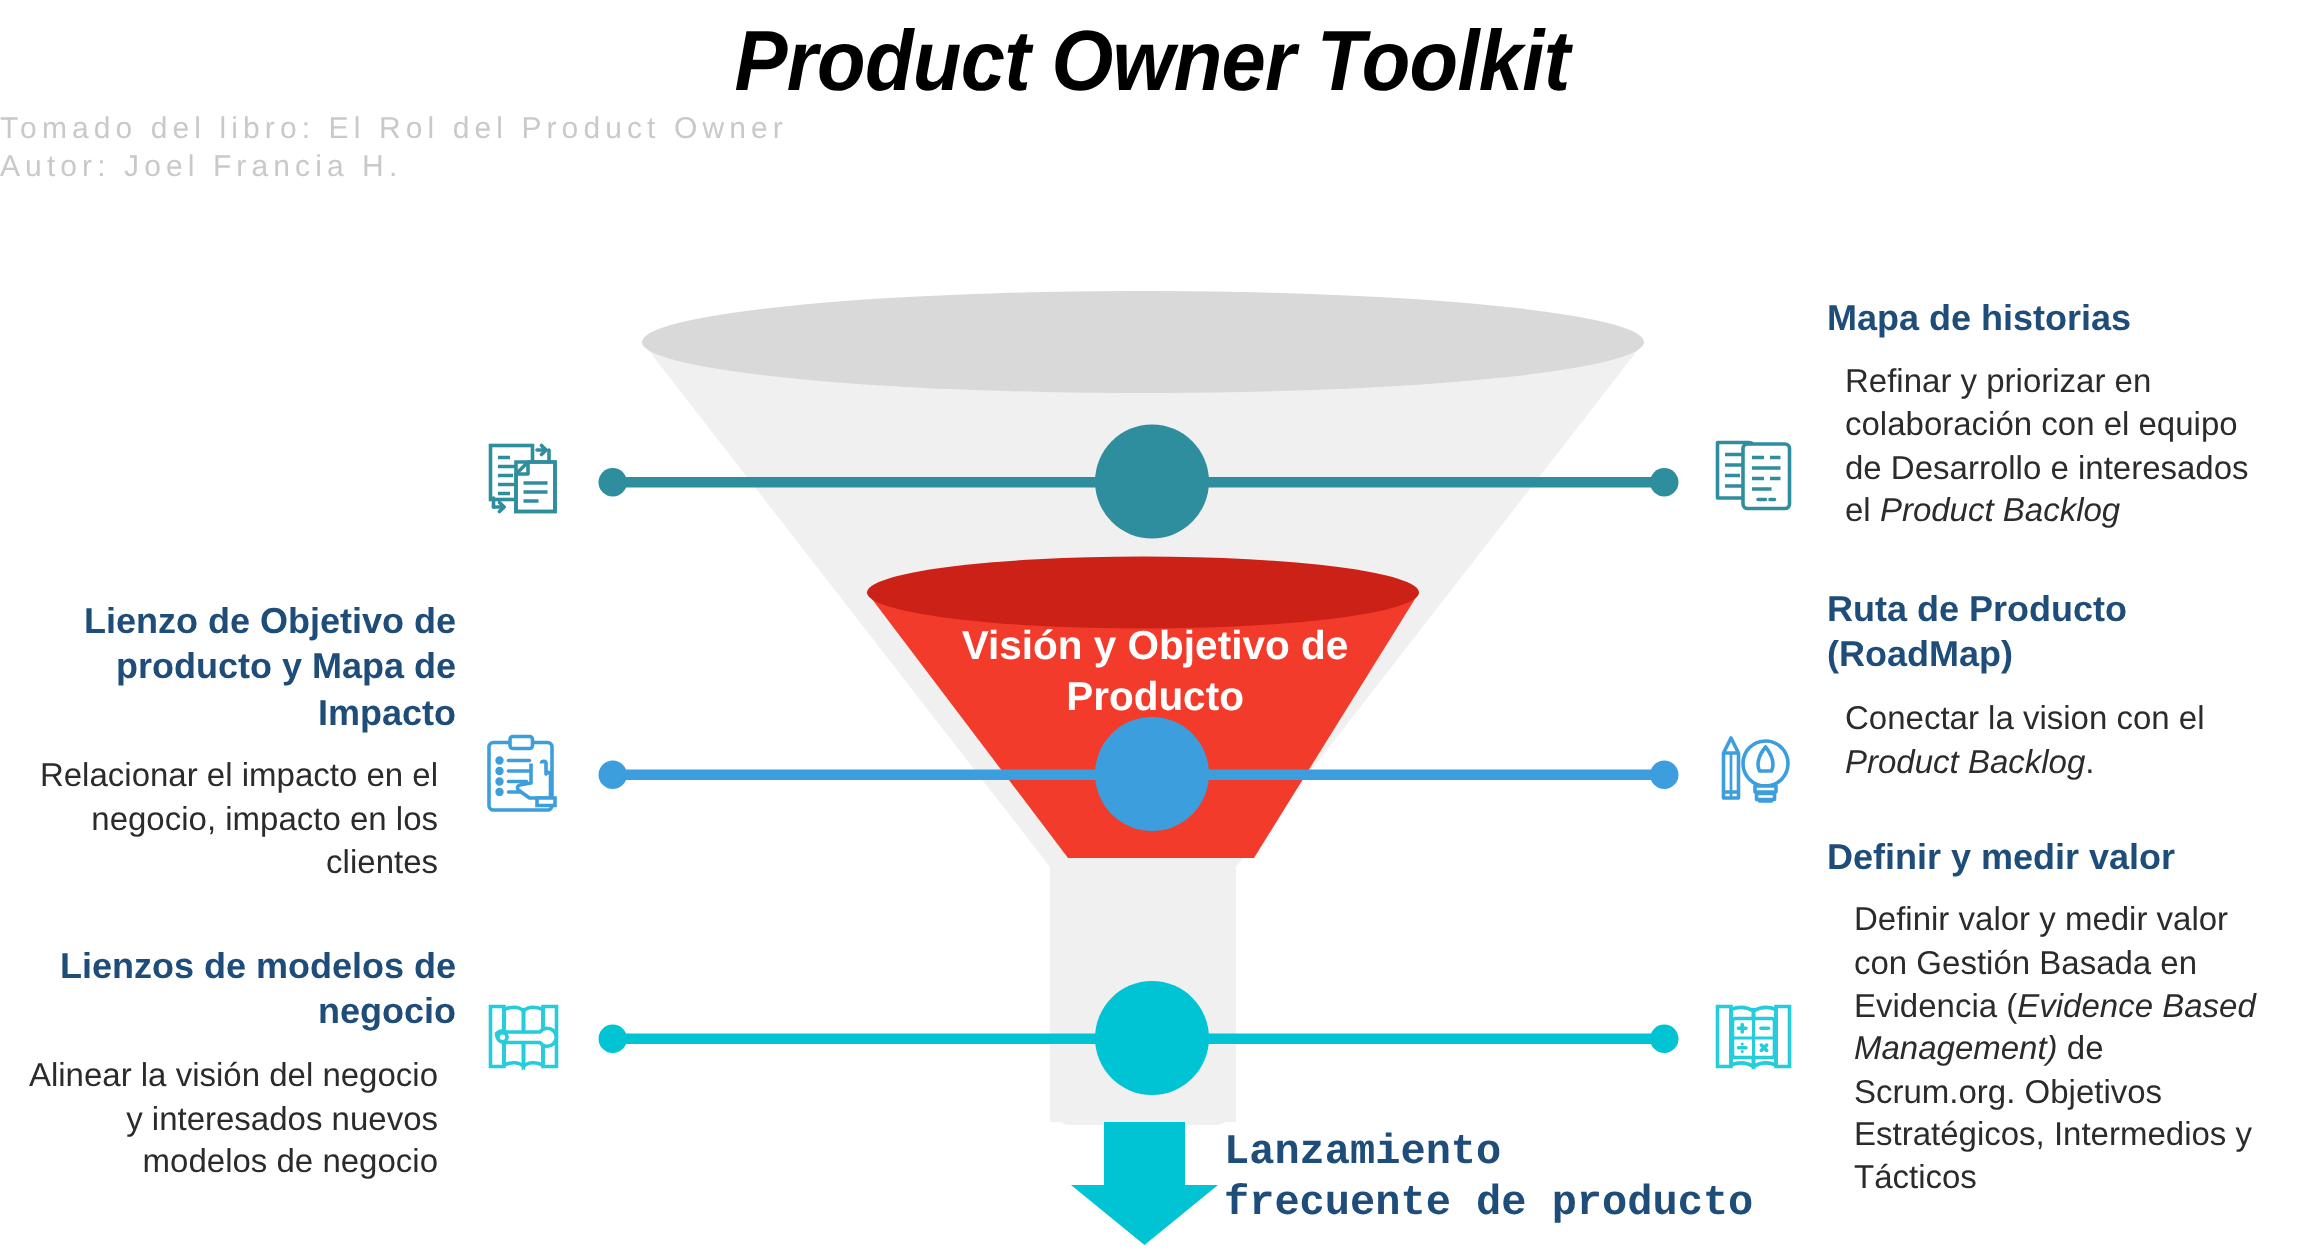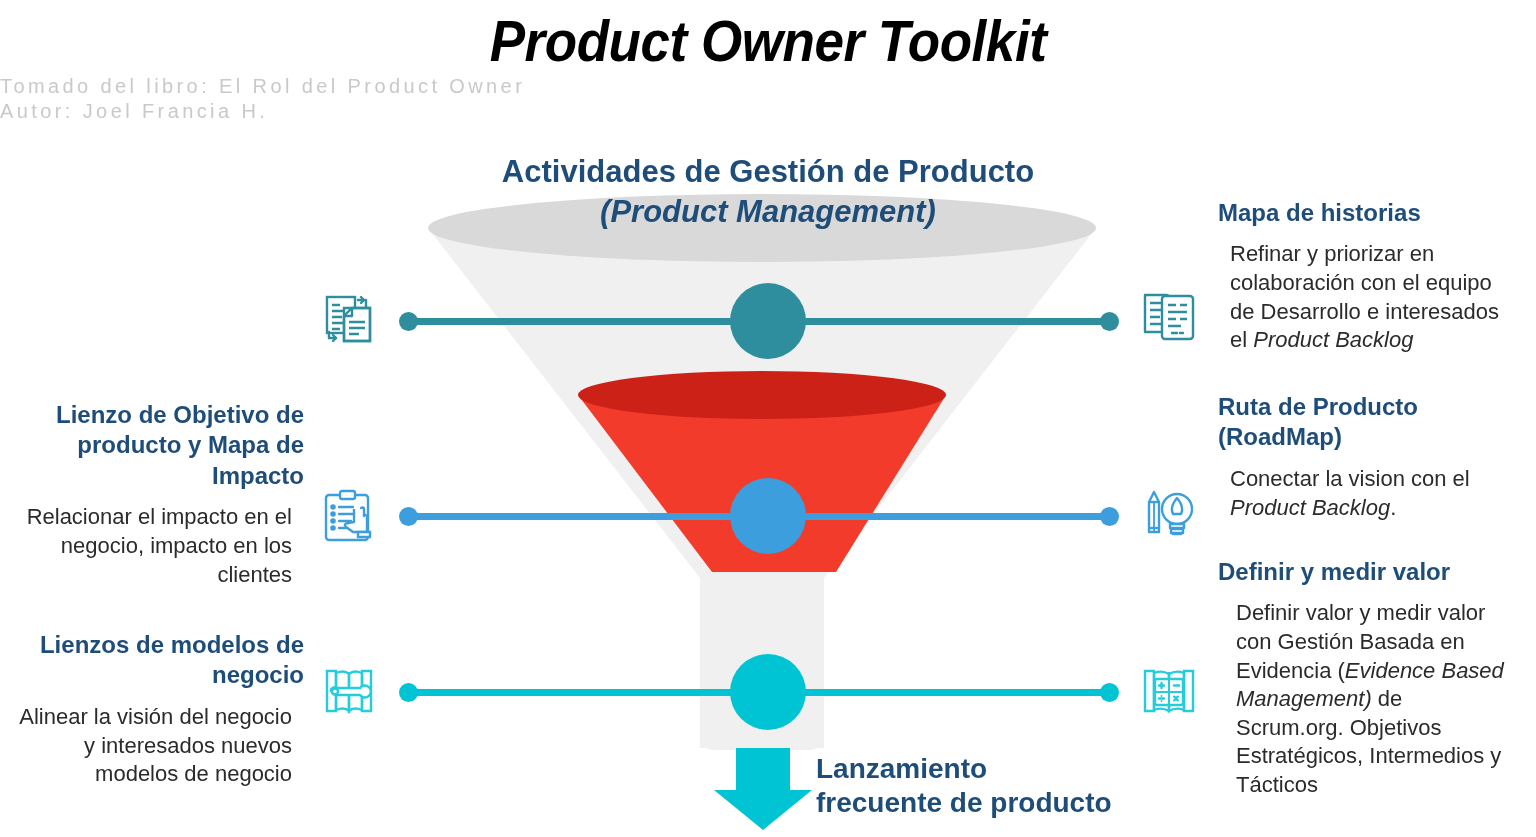--- a/index.html
+++ b/index.html
@@ -101,55 +101,55 @@
     position:absolute; left:585px; width:370px; top:414px;
     text-align:center; color:#ffffff;
     font-size:27px; font-weight:bold; line-height:1.25;
     z-index:36;
   }
 
   
   .launch-label{
     position:absolute; left:816px; top:752px; width:400px;
     font-size:28px; font-weight:bold; line-height:1.22;
-    color:#1f4d7a; z-index:36;
+    color:#1f4d7a; z-index:36;font-family:Liberation Mono, monospace;
   }
 </style>
 </head>
 <body>
 
 <div id="stage">
 
   <div class="title">Product Owner Toolkit</div>
   <div class="subtitle">
     <div>Tomado del libro: El Rol del Product Owner</div>
     <div>Autor: Joel Francia H.</div>
   </div>
 
-  <div class="section-head">
-    <div>Actividades de Gestión de Producto</div>
-    <div class="it">(Product Management)</div>
-  </div>
 
   <div class="funnel-wrap">
     <svg width="1536" height="837" viewBox="0 0 1536 837" xmlns="http://www.w3.org/2000/svg">
 
       <path d="M 428 228 L 1096 228 L 824 578 L 824 748 L 700 748 L 700 578 Z" fill="#f0f0f0"></path>
 
       <rect x="700" y="690" width="124" height="60" rx="14" fill="#f0f0f0"></rect>
 
       <ellipse cx="762" cy="228" rx="334" ry="34" fill="#d9d9d9"></ellipse>
 
       <path d="M 578 395 L 946 395 L 836 572 L 712 572 Z" fill="#f23b2b"></path>
       <ellipse cx="762" cy="395" rx="184" ry="24" fill="#cc2117"></ellipse>
 
       <path d="M 736 748 L 790 748 L 790 790 L 812 790 L 763 830 L 714 790 L 736 790 Z" fill="#00c4d4"></path>
     </svg>
   </div>
 
+  <div class="funnel-label">
+    <div>Visión y Objetivo de</div>
+    <div>Producto</div>
+  </div>
 
   <div class="row" id="row1">
     <div class="line line-l" style="background:#2f8e9e"></div>
     <div class="line line-r" style="background:#2f8e9e"></div>
     <div class="dot-sm dot-l" style="background:#2f8e9e"></div>
     <div class="dot-sm dot-r" style="background:#2f8e9e"></div>
     <div class="hub" style="background:#2f8e9e"></div>
   </div>
 
   <div class="row" id="row2">

